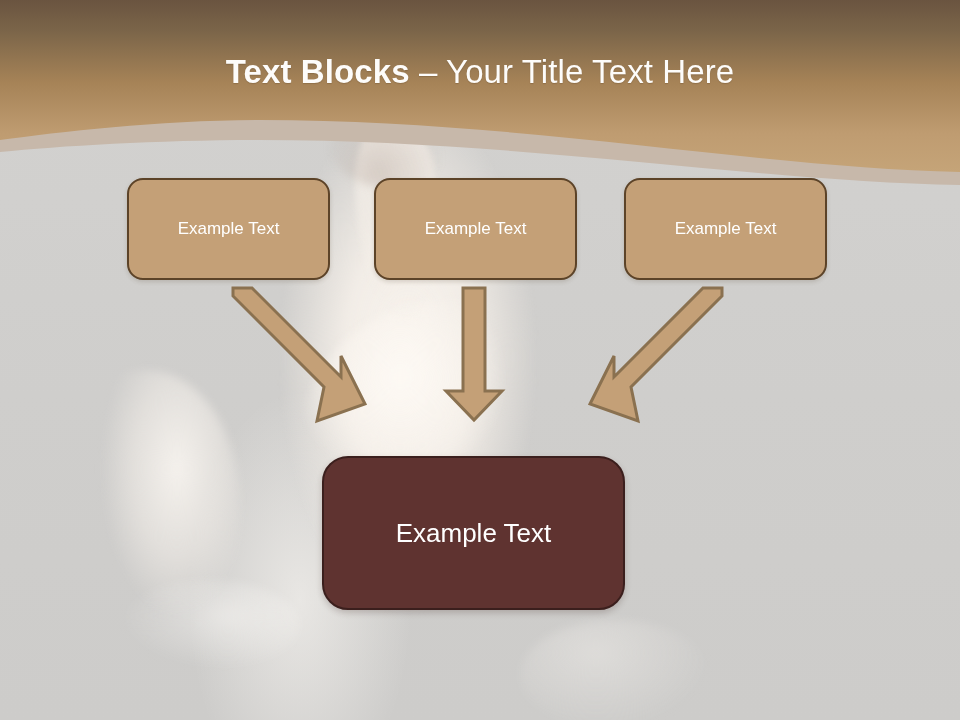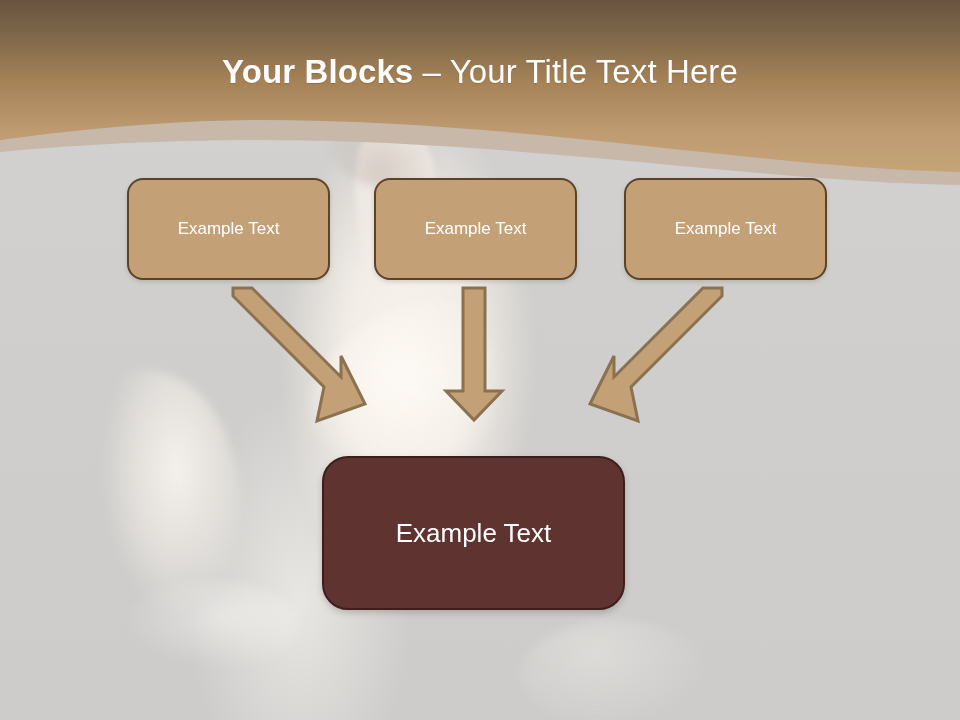--- a/index.html
+++ b/index.html
@@ -198,21 +198,21 @@
         </linearGradient>
       </defs>
 
       <path d="M0,0 H960 V185 C760,182 520,140 260,140 C160,140 60,146 0,152 Z" fill="#c7b8aa"></path>
 
       <path d="M0,0 H960 V172 C760,168 520,120 260,120 C160,120 60,132 0,140 Z" fill="url(#hdrGrad)"></path>
     </svg>
   </div>
 
   <div class="slide-title">
-    <span class="t-strong">Your Blocks </span><span class="t-light">– </span><span class="t-light">Your Title Text Here</span>
+    <span class="t-strong">Text Blocks </span><span class="t-light">– </span><span class="t-light">Your Title Text Here</span>
   </div>
 
   <svg class="arrows" viewBox="0 0 960 720">
 
     <g>
       <path d="M236,286 L252,300 L332,380 L332,364 L360,404 L320,420 L336,404 L256,324 L240,308 Z" fill="none"></path>
       <path d="M231,291 L251,291 L339,379 L339,361 L361,404 L319,422 L328,388 L240,300 Z" transform="translate(0,0)" fill="#c4a077" stroke="#8a7150" stroke-width="3" stroke-linejoin="miter" style="display:none"></path>
 
       <polygon points="233,288 252,288 341,377 341,356 365,404 317,421 324,387 233,296" fill="#c4a077" stroke="#8a7150" stroke-width="3" stroke-linejoin="miter"></polygon>
     </g>

